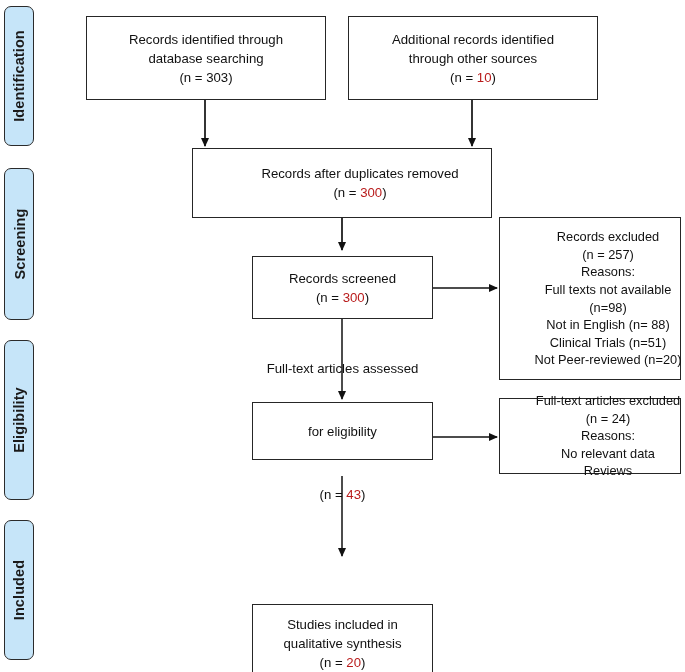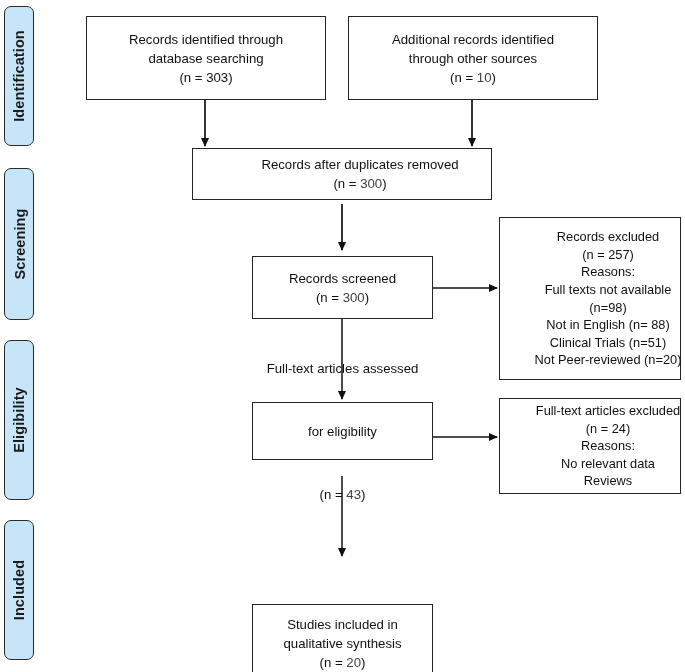--- a/index.html
+++ b/index.html
@@ -65,21 +65,21 @@
   }
   .node-box .line {
     white-space: nowrap;
   }
   .node-box.tight {
     font-size: 12.8px;
     line-height: 1.38;
     padding-left: 40px;
   }
   .red {
-    color: #404040;
+    color: #b91c1c;
   }
 </style>
 </head>
 <body>
 
 <div id="diagram">
 
   <svg id="svg-layer" viewBox="0 0 685 672" xmlns="http://www.w3.org/2000/svg">
     <defs>
       <marker id="arrowhead" markerWidth="9" markerHeight="8" refX="8" refY="4" orient="auto" markerUnits="userSpaceOnUse">
@@ -123,21 +123,21 @@
     <div class="line">database searching</div>
     <div class="line"><span>(n = </span><span>303</span><span>)</span></div>
   </div>
 
   <div class="node-box" style="left:348px; top:16px; width:250px; height:84px;">
     <div class="line">Additional records identified</div>
     <div class="line">through other sources</div>
     <div class="line"><span>(n = </span><span class="red">10</span><span>)</span></div>
   </div>
 
-  <div class="node-box" style="left:192px; top:148px; width:300px; height:52px;padding-left:40px;">
+  <div class="node-box" style="left:192px; top:148px; width:300px; height:70px;padding-left:40px;">
     <div class="line">Records after duplicates removed</div>
     <div class="line"><span>(n = </span><span class="red">300</span><span>)</span></div>
   </div>
 
   <div class="node-box" style="left:252px; top:256px; width:181px; height:63px;">
     <div class="line">Records screened</div>
     <div class="line"><span>(n = </span><span class="red">300</span><span>)</span></div>
   </div>
 
   <div class="node-box tight" style="left:499px; top:217px; width:182px; height:163px;">
@@ -150,21 +150,21 @@
     <div class="line">Clinical Trials (n=51)</div>
     <div class="line">Not Peer-reviewed (n=20)</div>
   </div>
 
   <div class="node-box" style="left:252px; top:402px; width:181px; height:58px;gap:44px;">
     <div class="line">Full-text articles assessed</div>
     <div class="line">for eligibility</div>
     <div class="line"><span>(n = </span><span class="red">43</span><span>)</span></div>
   </div>
 
-  <div class="node-box tight" style="left:499px; top:398px; width:182px; height:96px;">
+  <div class="node-box tight" style="left:499px; top:398px; width:182px; height:76px;">
     <div class="line">Full-text articles excluded</div>
     <div class="line">(n = 24)</div>
     <div class="line">Reasons:</div>
     <div class="line">No relevant data</div>
     <div class="line">Reviews</div>
   </div>
 
   <div class="node-box" style="left:252px; top:559px; width:181px; height:78px;margin-top:45px;">
     <div class="line">Studies included in</div>
     <div class="line">qualitative synthesis</div>

